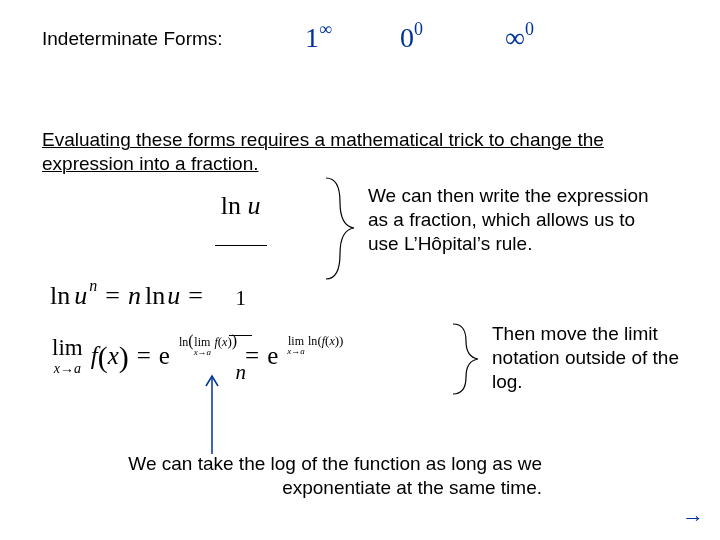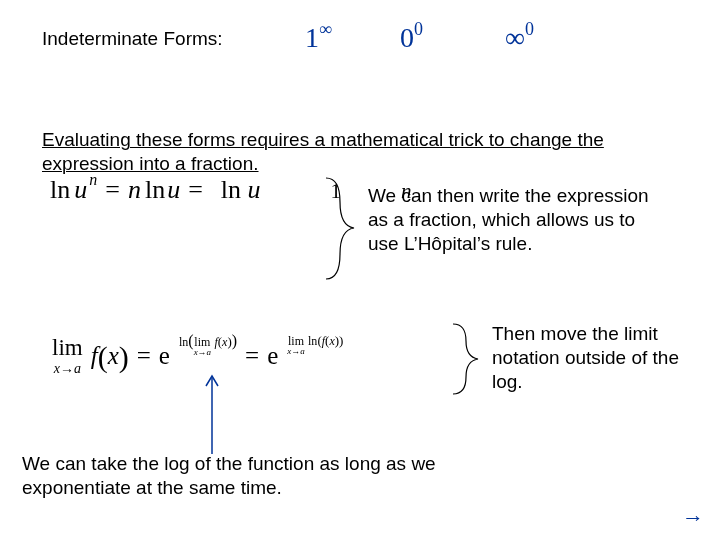--- a/index.html
+++ b/index.html
@@ -57,23 +57,23 @@
   
   .eq1 {
     position:absolute; left:50px; top:175px;
     font-family:"Times New Roman", serif;
     font-size:26px; font-style:italic;
     display:flex; align-items:center;
     color:#000;
   }
   .rm { font-style:normal; font-family:"Times New Roman",serif; }
   .frac {
-    display:inline-flex; align-items:center;
+    display:inline-flex; flex-direction:column; align-items:center;
     font-style:normal;
-    margin:0 4px;
+    margin:16px 4px;
     gap:24px;
   }
   .frac .num { padding:0 6px; }
   .frac .bar { border-top:1.5px solid #000; width:100%; height:0; }
   .frac .den { padding:0 6px; }
   .frac-sm .num, .frac-sm .den { font-size:21px; }
   .sup { font-size:16px; position:relative; top:-10px; font-style:italic; }
 
   .brace1 {
     position:absolute; left:320px; top:176px; width:40px; height:105px;
@@ -119,20 +119,21 @@
   }
 
   
   .arrow-svg {
     position:absolute; left:200px; top:370px; width:24px; height:86px;
   }
 
   .para2 {
     position:absolute; left:22px; top:452px; width:520px;
     line-height:1.25;
+    text-align:right;
   }
 
   .slide-arrow {
     position:absolute; right:16px; bottom:12px;
     font-family:"Times New Roman",serif; font-size:22px; color:#003399;
   }
 </style>
 </head>
 <body>
 

